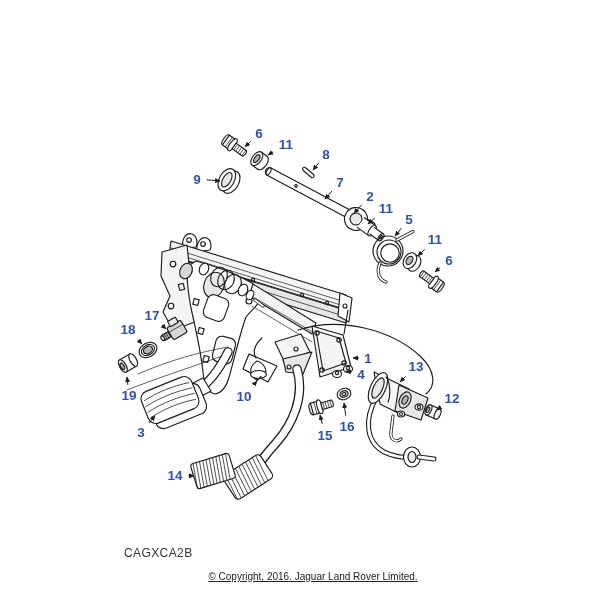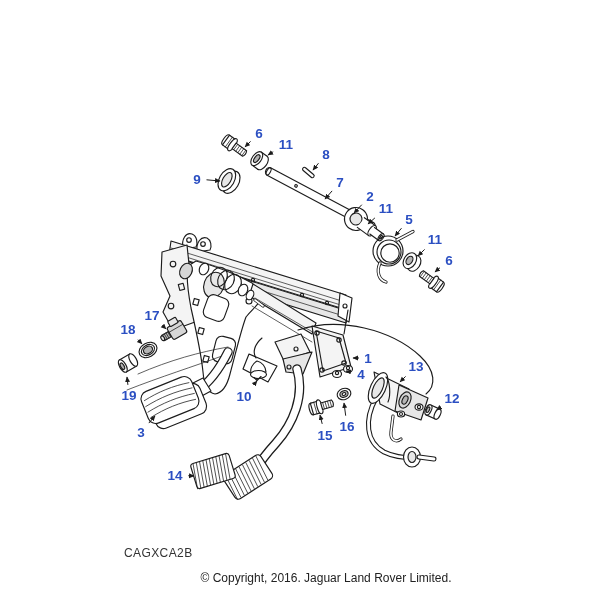--- a/index.html
+++ b/index.html
@@ -12,22 +12,22 @@
   .f0{fill:#ffffff;} .f1{fill:#f4f4f4;} .f2{fill:#e7e7e7;} .f3{fill:#d6d6d6;} .f4{fill:#b5b5b5;}
   .tA{stroke:var(--line-color,#1c1c1c);stroke-width:9.5;fill:none;stroke-linecap:round;}
   .tAw{stroke:#fff;stroke-width:7;fill:none;stroke-linecap:round;}
   .tB{stroke:var(--line-color,#1c1c1c);stroke-width:5;fill:none;stroke-linecap:round;}
   .tBw{stroke:#fff;stroke-width:2.8;fill:none;stroke-linecap:round;}
   .tC{stroke:var(--line-color,#1c1c1c);stroke-width:3.2;fill:none;stroke-linecap:round;}
   .tCw{stroke:#fff;stroke-width:1.6;fill:none;stroke-linecap:round;}
   .leader{stroke:var(--line-color,#1c1c1c);stroke-width:1;}
   .callout{font:bold 13.5px "Liberation Sans",sans-serif;fill:var(--callout-color,#2b4fc2);text-anchor:middle;cursor:pointer;}
   .diagram-code{position:absolute;left:124px;top:498px;font-size:12px;color:#333;letter-spacing:.4px;margin-top:48px;}
-  .copyright{position:absolute;left:326px;top:571px;transform:translateX(-50%);
-             font-size:12px;color:#222;white-space:nowrap;}
+  .copyright{position:absolute;left:313px;top:571px;transform:translateX(-50%);
+             font-size:10px;color:#222;white-space:nowrap;text-decoration:underline;}
 </style>
 </head>
 <body style="background: rgb(255, 255, 255);">
 
 <div class="page">
 
 <svg width="600" height="600" viewBox="0 0 600 600">
   <defs>
     <marker id="arrow" markerWidth="7" markerHeight="7" refX="5" refY="2.5" orient="auto" markerUnits="userSpaceOnUse">
       <path d="M0,0 L5.5,2.5 L0,5 Z" style="fill:var(--line-color,#1c1c1c)"></path>

